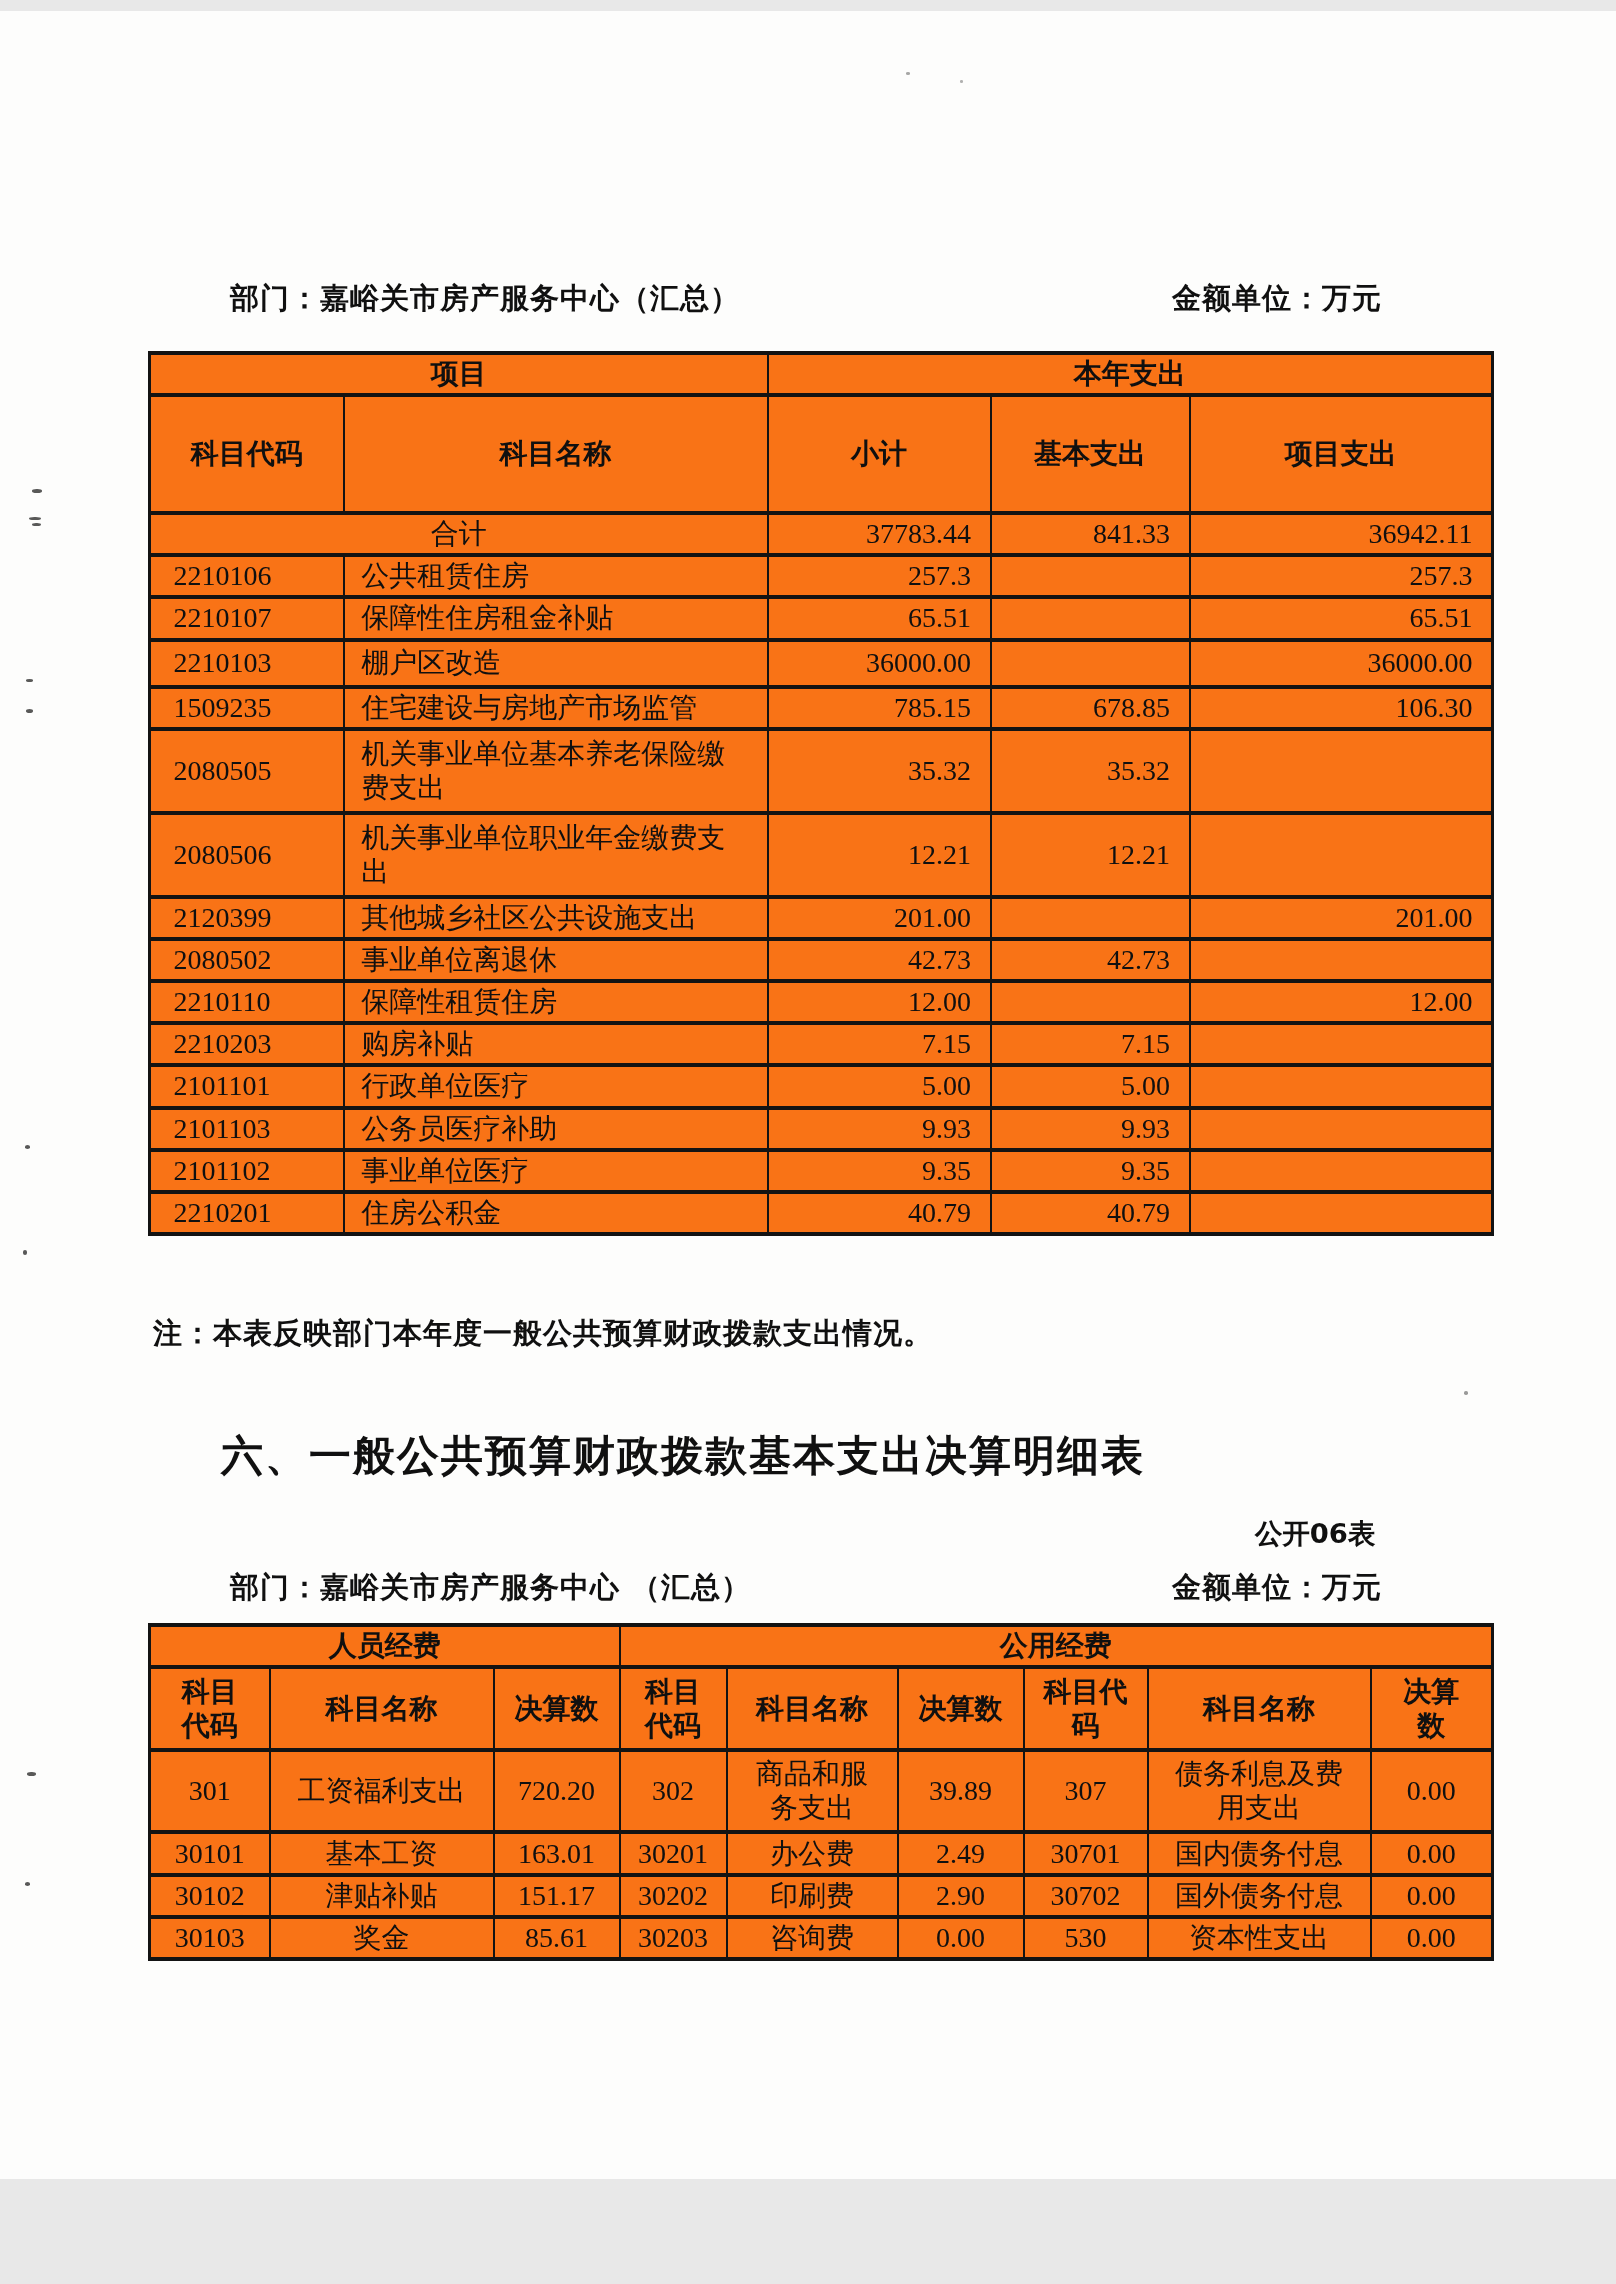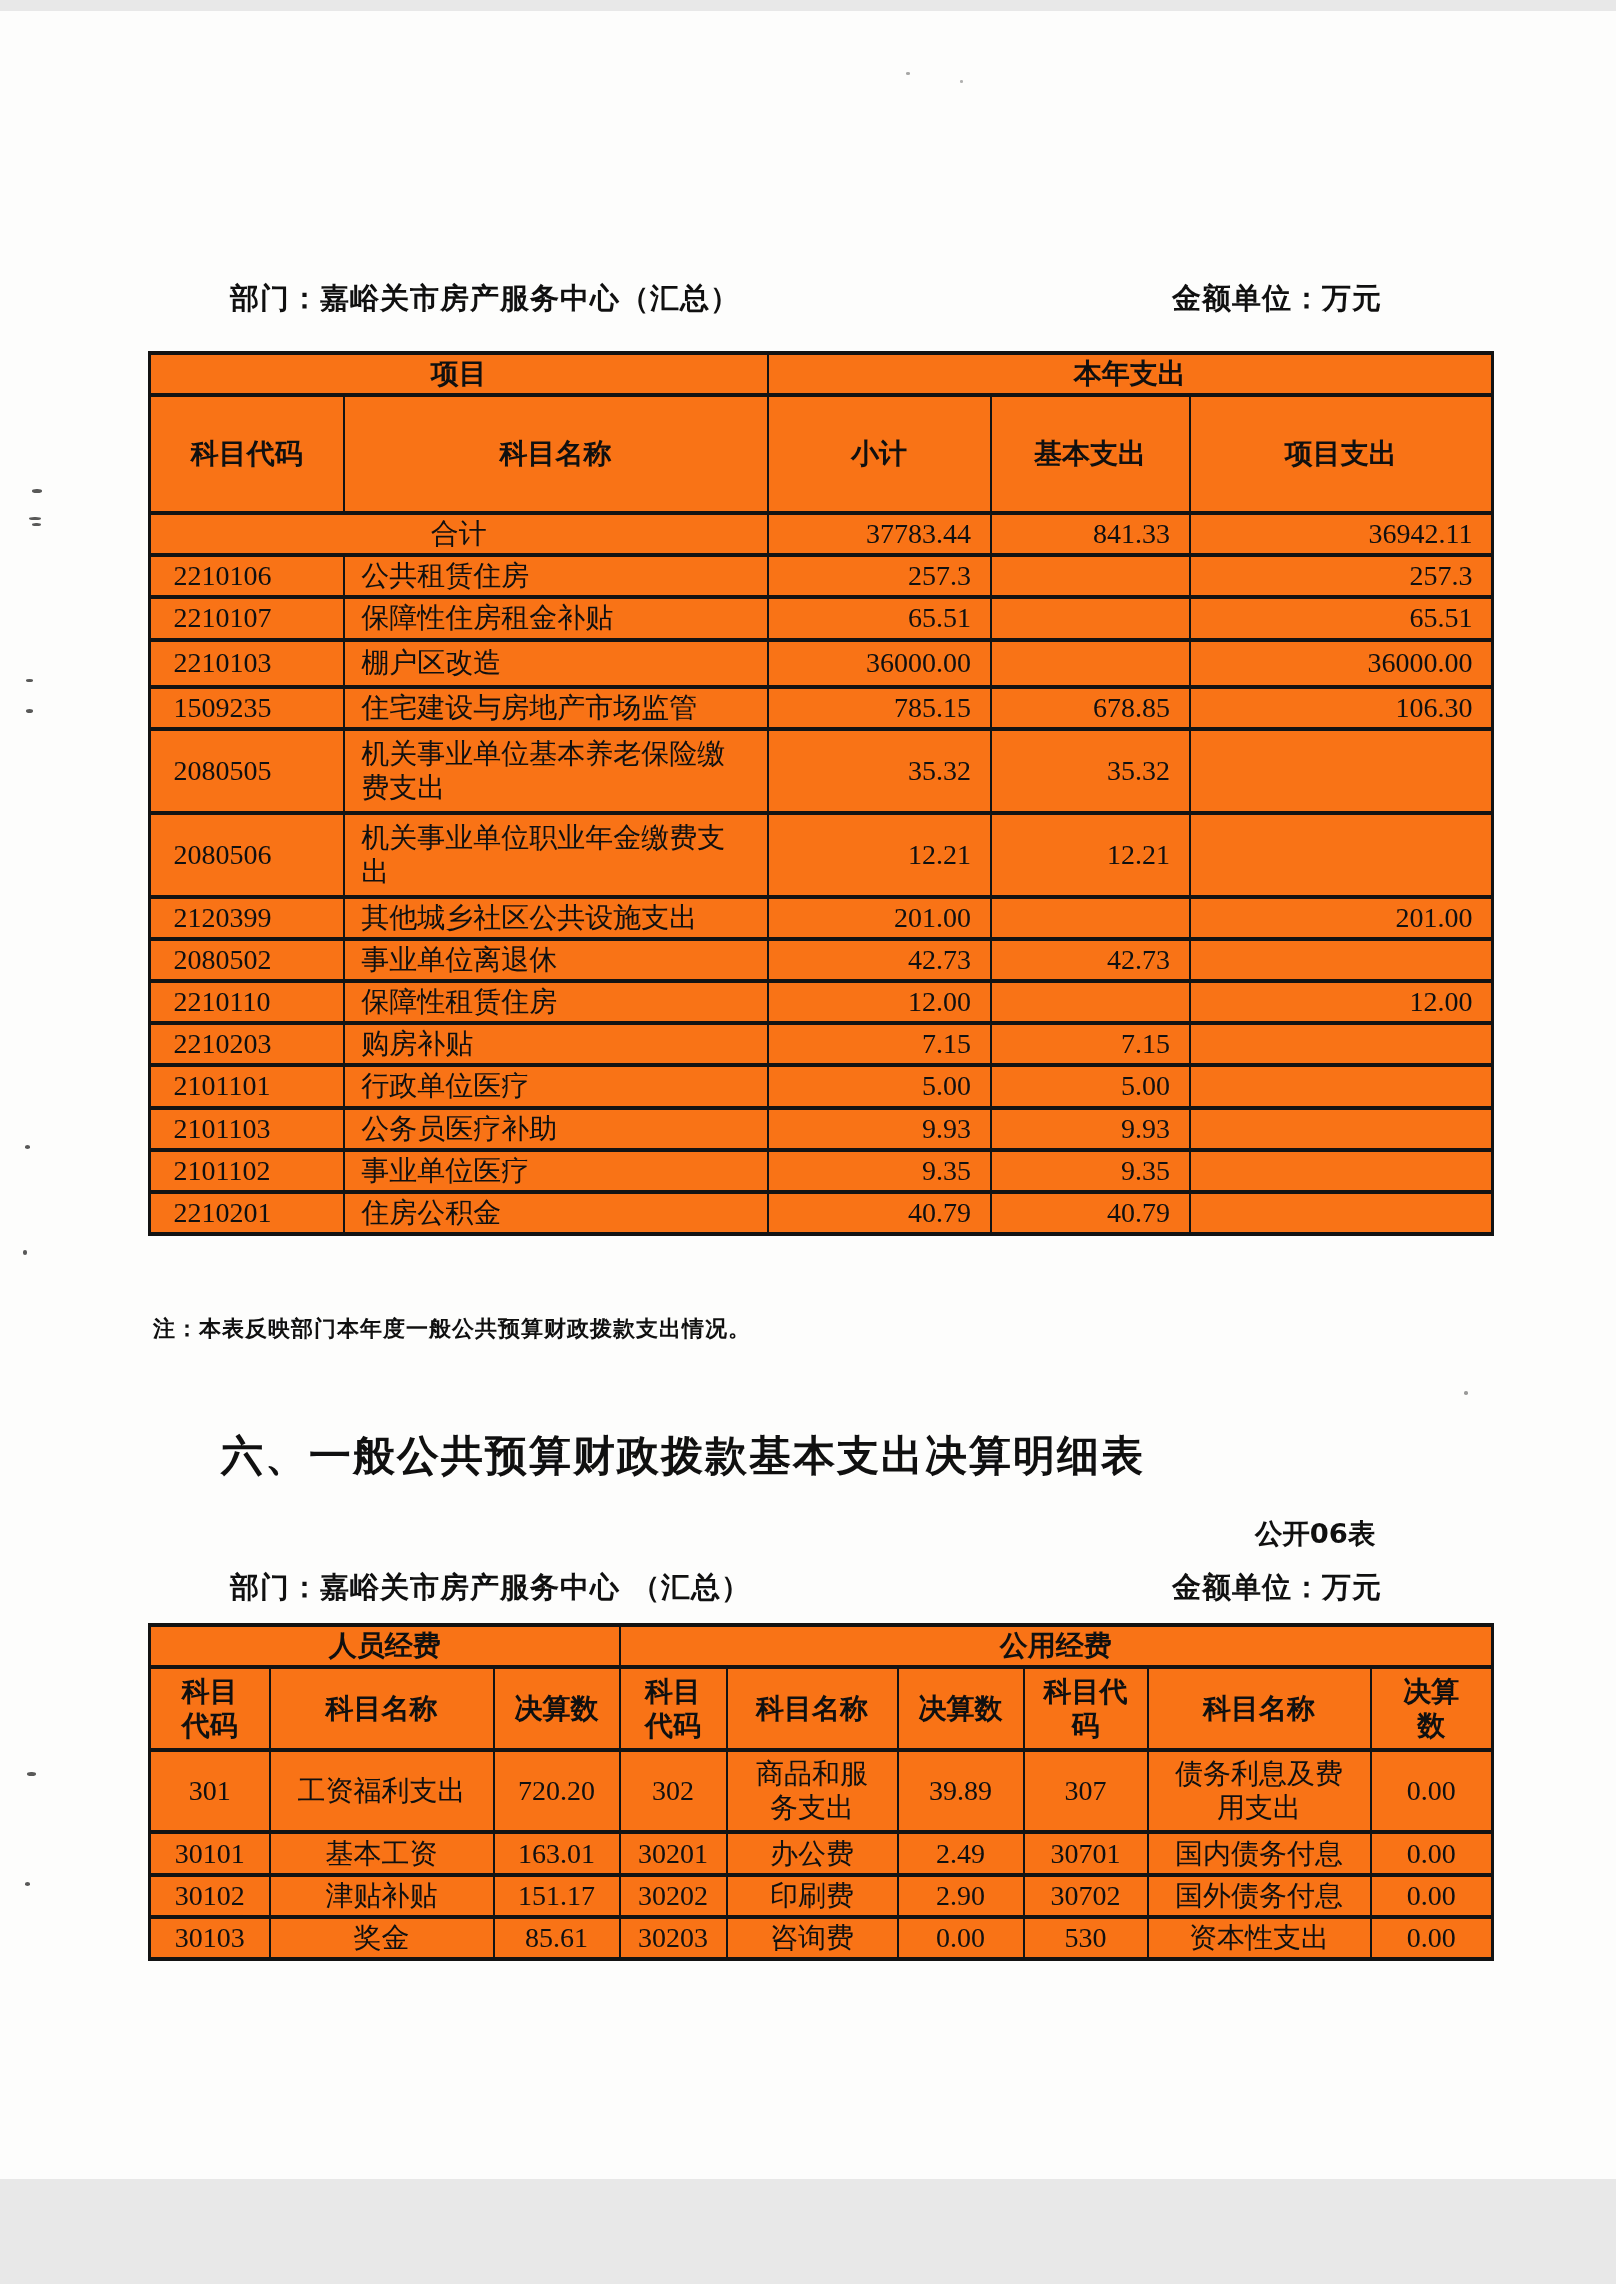--- a/index.html
+++ b/index.html
@@ -10,21 +10,21 @@
   }
   .abs { position:absolute; }
   .heading {
     font-family:"DejaVu Sans","Liberation Sans",sans-serif;
     font-weight:700; letter-spacing:1px;
   }
   .dept-line { font-size:29px; }
   .unit-line { font-size:29px; }
   .doc-title { font-size:42px; letter-spacing:2px; }
   .table-no  { font-size:27.4px; font-weight:700; font-family:"DejaVu Sans","Liberation Sans",sans-serif; }
-  .note-line { font-size:22px; }
+  .note-line { font-size:29px; }
 
   table { border-collapse:collapse; table-layout:fixed; background:#f97316; }
   #t1, #t2 { border:3.4px solid #131313; }
   #t1 td, #t1 th, #t2 td, #t2 th {
     border-left:2.4px solid #131313; border-right:2.4px solid #131313;
     border-top:4.4px solid #131313; border-bottom:4.4px solid #131313;
     font-size:28px; line-height:1.22; padding:2px 4.9px; overflow:hidden;
     font-weight:400;
   }
   th { text-align:center; font-weight:600 !important; }

